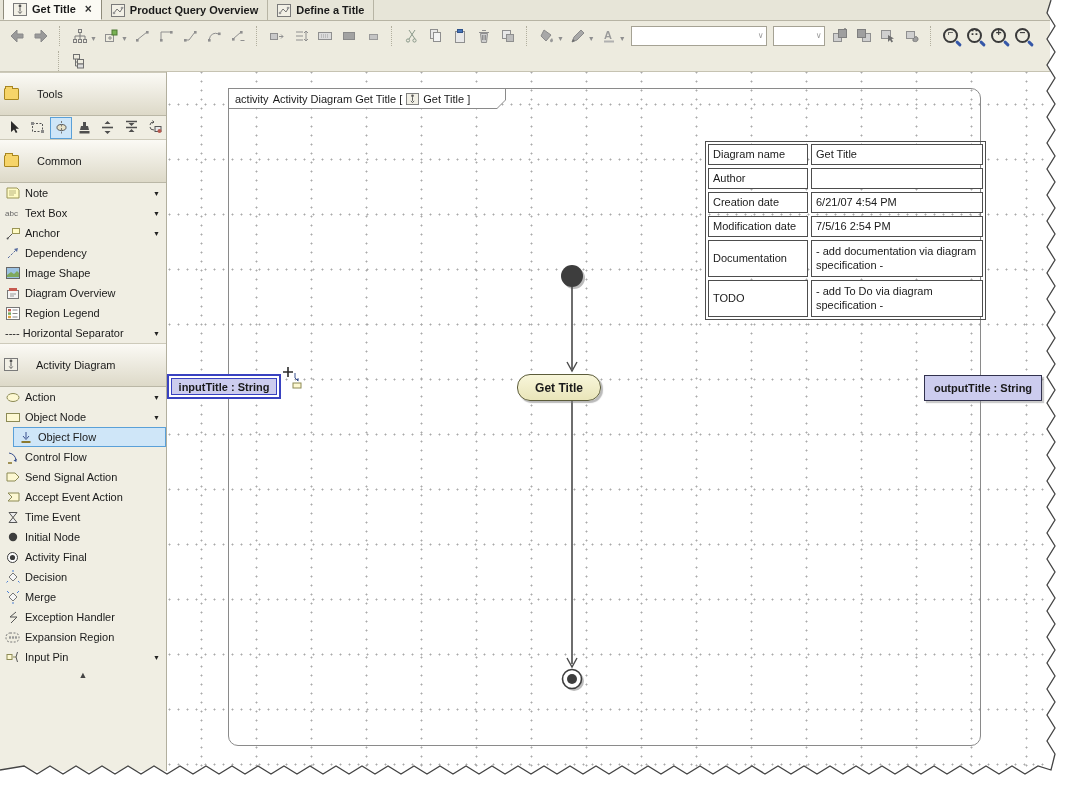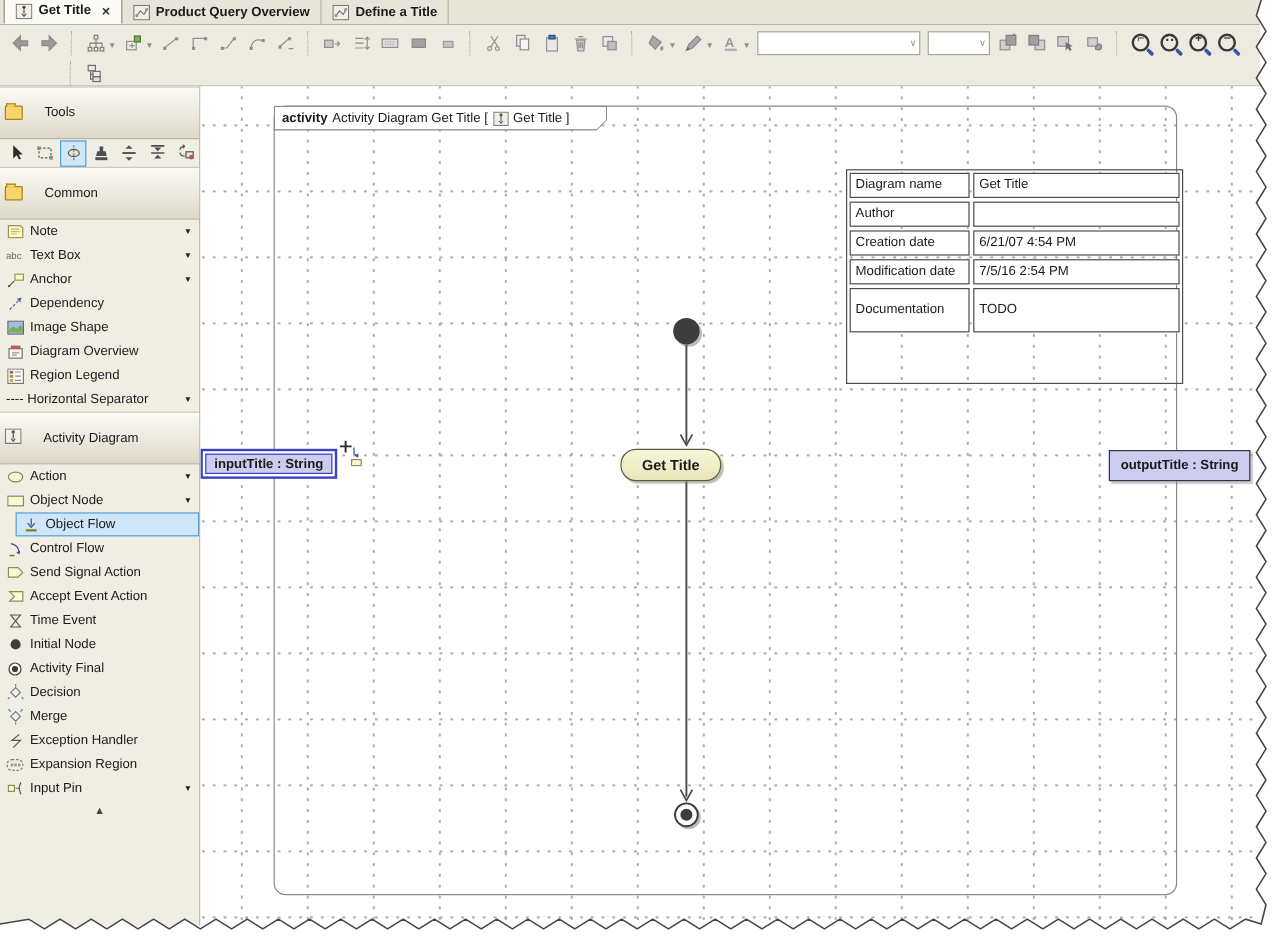--- a/index.html
+++ b/index.html
@@ -56,21 +56,21 @@
     background-image:
       radial-gradient(circle,#a9a9a9 0.9px,transparent 1.1px),
       radial-gradient(circle,#a9a9a9 0.9px,transparent 1.1px);
     background-size:55px 9px,9px 55px;background-position:7px 5px,7px 5px;}
   .frame{position:absolute;left:61px;top:16px;width:751px;height:656px;border:1px solid #8a8a8a;border-radius:10px;}
   .fhead{position:absolute;left:61px;top:16px;width:278px;height:21px;background:#8a8a8a;
          clip-path:polygon(0 0,100% 0,100% calc(100% - 9px),calc(100% - 9px) 100%,0 100%);}
   .fhead-in{position:absolute;left:1px;top:1px;right:1px;bottom:1px;background:#fff;
             clip-path:polygon(0 0,100% 0,100% calc(100% - 8px),calc(100% - 8px) 100%,0 100%);
             display:flex;align-items:center;gap:4px;padding:0 10px 0 6px;box-sizing:border-box;}
-  .fhead-in .kw{font-weight:bold;}
+  .fhead-in .kw{font-weight:normal;}
   .itable{position:absolute;left:538px;top:69px;display:grid;grid-template-columns:100px 172px;
           grid-template-rows:21px 21px 21px 21px 37px 37px;gap:3px;padding:2px;border:1px solid #4d4d4d;}
   .cell{border:1px solid #4d4d4d;background:#fff;padding:1px 4px;display:flex;align-items:center;line-height:1.25;}
   .flows{position:absolute;left:0;top:0;}
   .action{position:absolute;left:350px;top:302px;width:82px;height:25px;border:1px solid #5c5c3a;border-radius:13px;
           background:linear-gradient(#f8f6da,#e9e5b9);display:flex;align-items:center;justify-content:center;
           font-weight:bold;font-size:12px;box-shadow:2px 2px 1px rgba(130,130,130,.55);}
   .selwrap{position:absolute;left:0;top:302px;width:114px;height:25px;border:2px solid #3942c0;background:#fff;
            padding:2px;box-sizing:border-box;}
   .param-in{width:100%;height:100%;border:1px solid #3942c0;background:#ccccee;display:flex;align-items:center;
@@ -632,21 +632,23 @@
     <div class="itable">
       <div class="cell">Diagram name</div>
       <div class="cell">Get Title</div>
       <div class="cell">Author</div>
       <div class="cell"></div>
       <div class="cell">Creation date</div>
       <div class="cell">6/21/07 4:54 PM</div>
       <div class="cell">Modification date</div>
       <div class="cell">7/5/16 2:54 PM</div>
       <div class="cell">Documentation</div>
+      <div class="cell">- add documentation via diagram specification -</div>
       <div class="cell">TODO</div>
+      <div class="cell">- add To Do via diagram specification -</div>
     </div>
 
     <svg class="flows" width="883" height="699">
       <circle cx="407" cy="206" r="11" fill="#bcbcbc"></circle>
       <circle cx="405" cy="204" r="11" fill="#3d3d3d"></circle>
       <path d="M405 215 V297" stroke="#4a4a4a" stroke-width="1.6" fill="none"></path>
       <path d="M400 290 L405 299 L410 290" stroke="#4a4a4a" stroke-width="1.4" fill="none"></path>
       <path d="M405 329 V592" stroke="#4a4a4a" stroke-width="1.6" fill="none"></path>
       <path d="M400 586 L405 595 L410 586" stroke="#4a4a4a" stroke-width="1.4" fill="none"></path>
       <circle cx="407" cy="609" r="10" fill="#bcbcbc"></circle>

